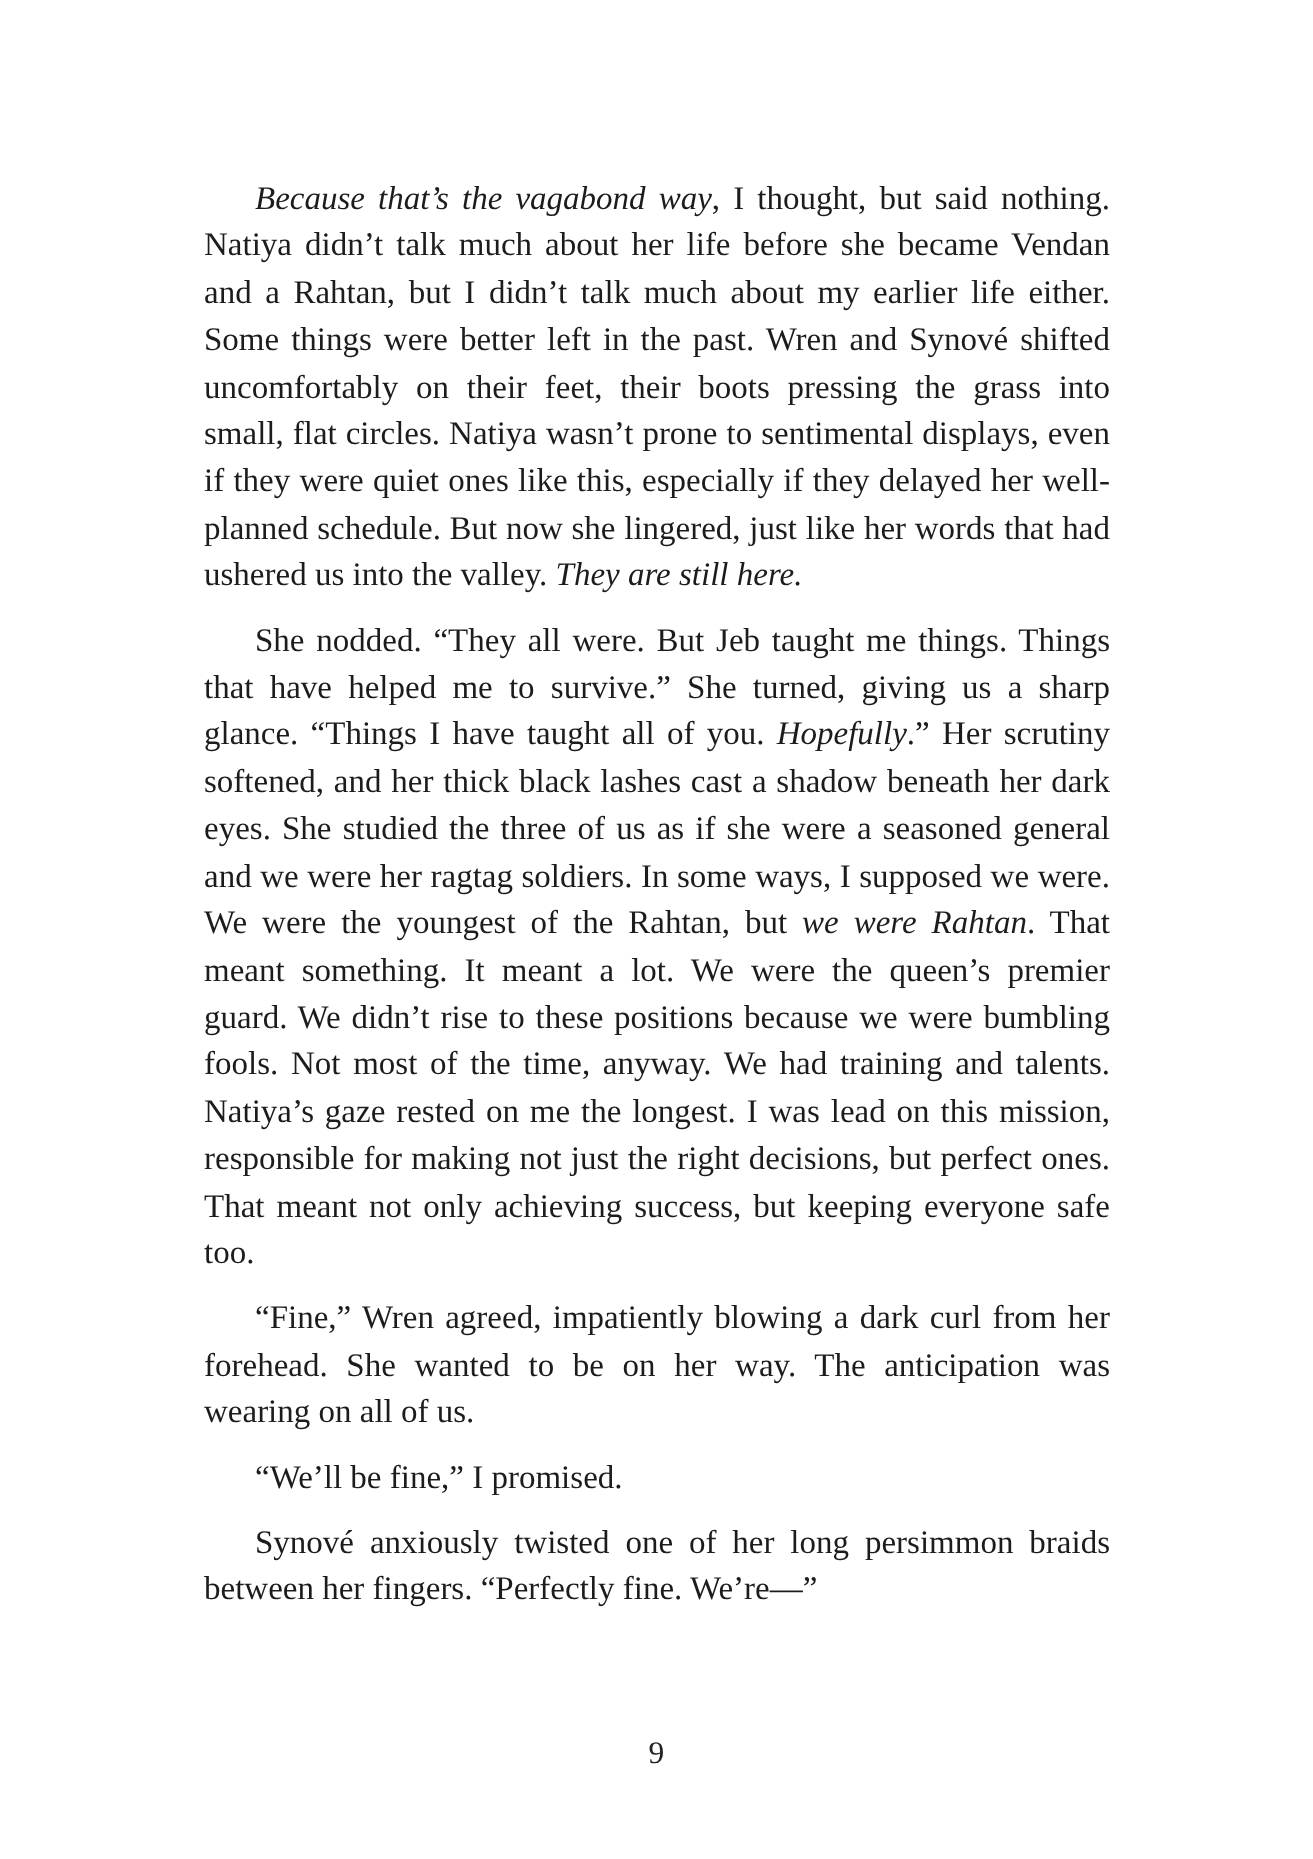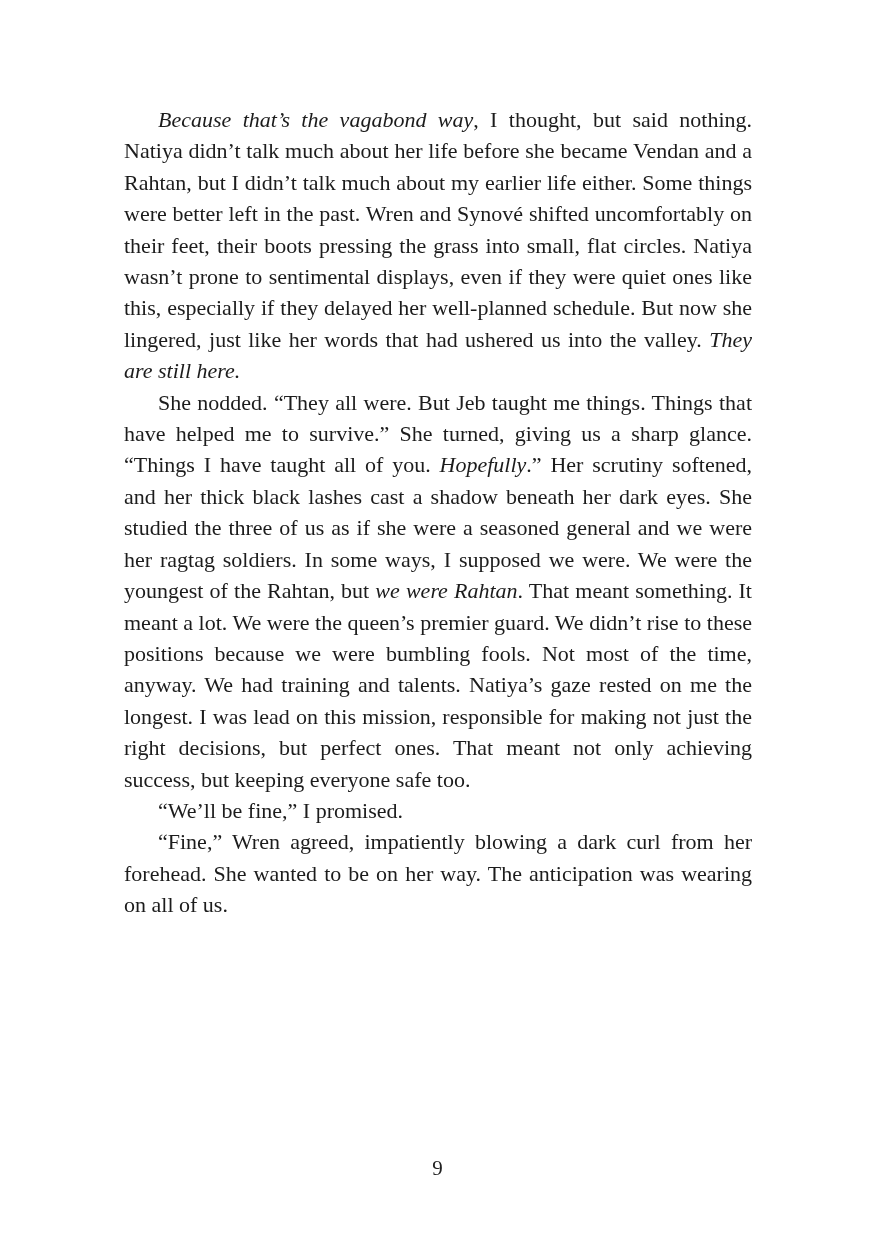--- a/index.html
+++ b/index.html
@@ -20,21 +20,21 @@
     position: absolute;
     left: 124px;
     top: 104px;
     width: 628px;
     font-size: 22px;
     line-height: 31.4px;
     text-align: justify;
     text-justify: inter-word;
   }
   .text-block p {
-    margin: 0;
+    margin: 12px;
     padding: 0;
     text-indent: 34px;
   }
   .text-block em {
     font-style: italic;
   }
   .page-number {
     position: absolute;
     top: 1156px;
     left: 0;
@@ -44,17 +44,18 @@
     color: #222222;
   }
 </style>
 </head>
 <body>
 
 <div class="book-page">
   <div class="text-block" id="text-block">
       <p><em>Because that’s the vagabond way</em>, I thought, but said nothing. Natiya didn’t talk much about her life before she became Vendan and a Rahtan, but I didn’t talk much about my earlier life either. Some things were better left in the past. Wren and Synové shifted uncomfortably on their feet, their boots pressing the grass into small, flat circles. Natiya wasn’t prone to sentimental displays, even if they were quiet ones like this, especially if they delayed her well-planned schedule. But now she lingered, just like her words that had ushered us into the valley. <em>They are still here.</em></p>
       <p>She nodded. “They all were. But Jeb taught me things. Things that have helped me to survive.” She turned, giving us a sharp glance. “Things I have taught all of you. <em>Hopefully</em>.” Her scrutiny softened, and her thick black lashes cast a shadow beneath her dark eyes. She studied the three of us as if she were a seasoned general and we were her ragtag soldiers. In some ways, I supposed we were. We were the youngest of the Rahtan, but <em>we were Rahtan</em>. That meant something. It meant a lot. We were the queen’s premier guard. We didn’t rise to these positions because we were bumbling fools. Not most of the time, anyway. We had training and talents. Natiya’s gaze rested on me the longest. I was lead on this mission, responsible for making not just the right decisions, but perfect ones. That meant not only achieving success, but keeping everyone safe too.</p>
+      <p>“Fine,” Wren agreed, impatiently blowing a dark curl from her forehead. She wanted to be on her way. The anticipation was wearing on all of us.</p>
       <p>“We’ll be fine,” I promised.</p>
-      <p>“Fine,” Wren agreed, impatiently blowing a dark curl from her forehead. She wanted to be on her way. The anticipation was wearing on all of us.</p>
+      <p>Synové anxiously twisted one of her long persimmon braids between her fingers. “Perfectly fine. We’re—”</p>
     </div>
   <div class="page-number">9</div>
 </div>
 
 </body></html>

